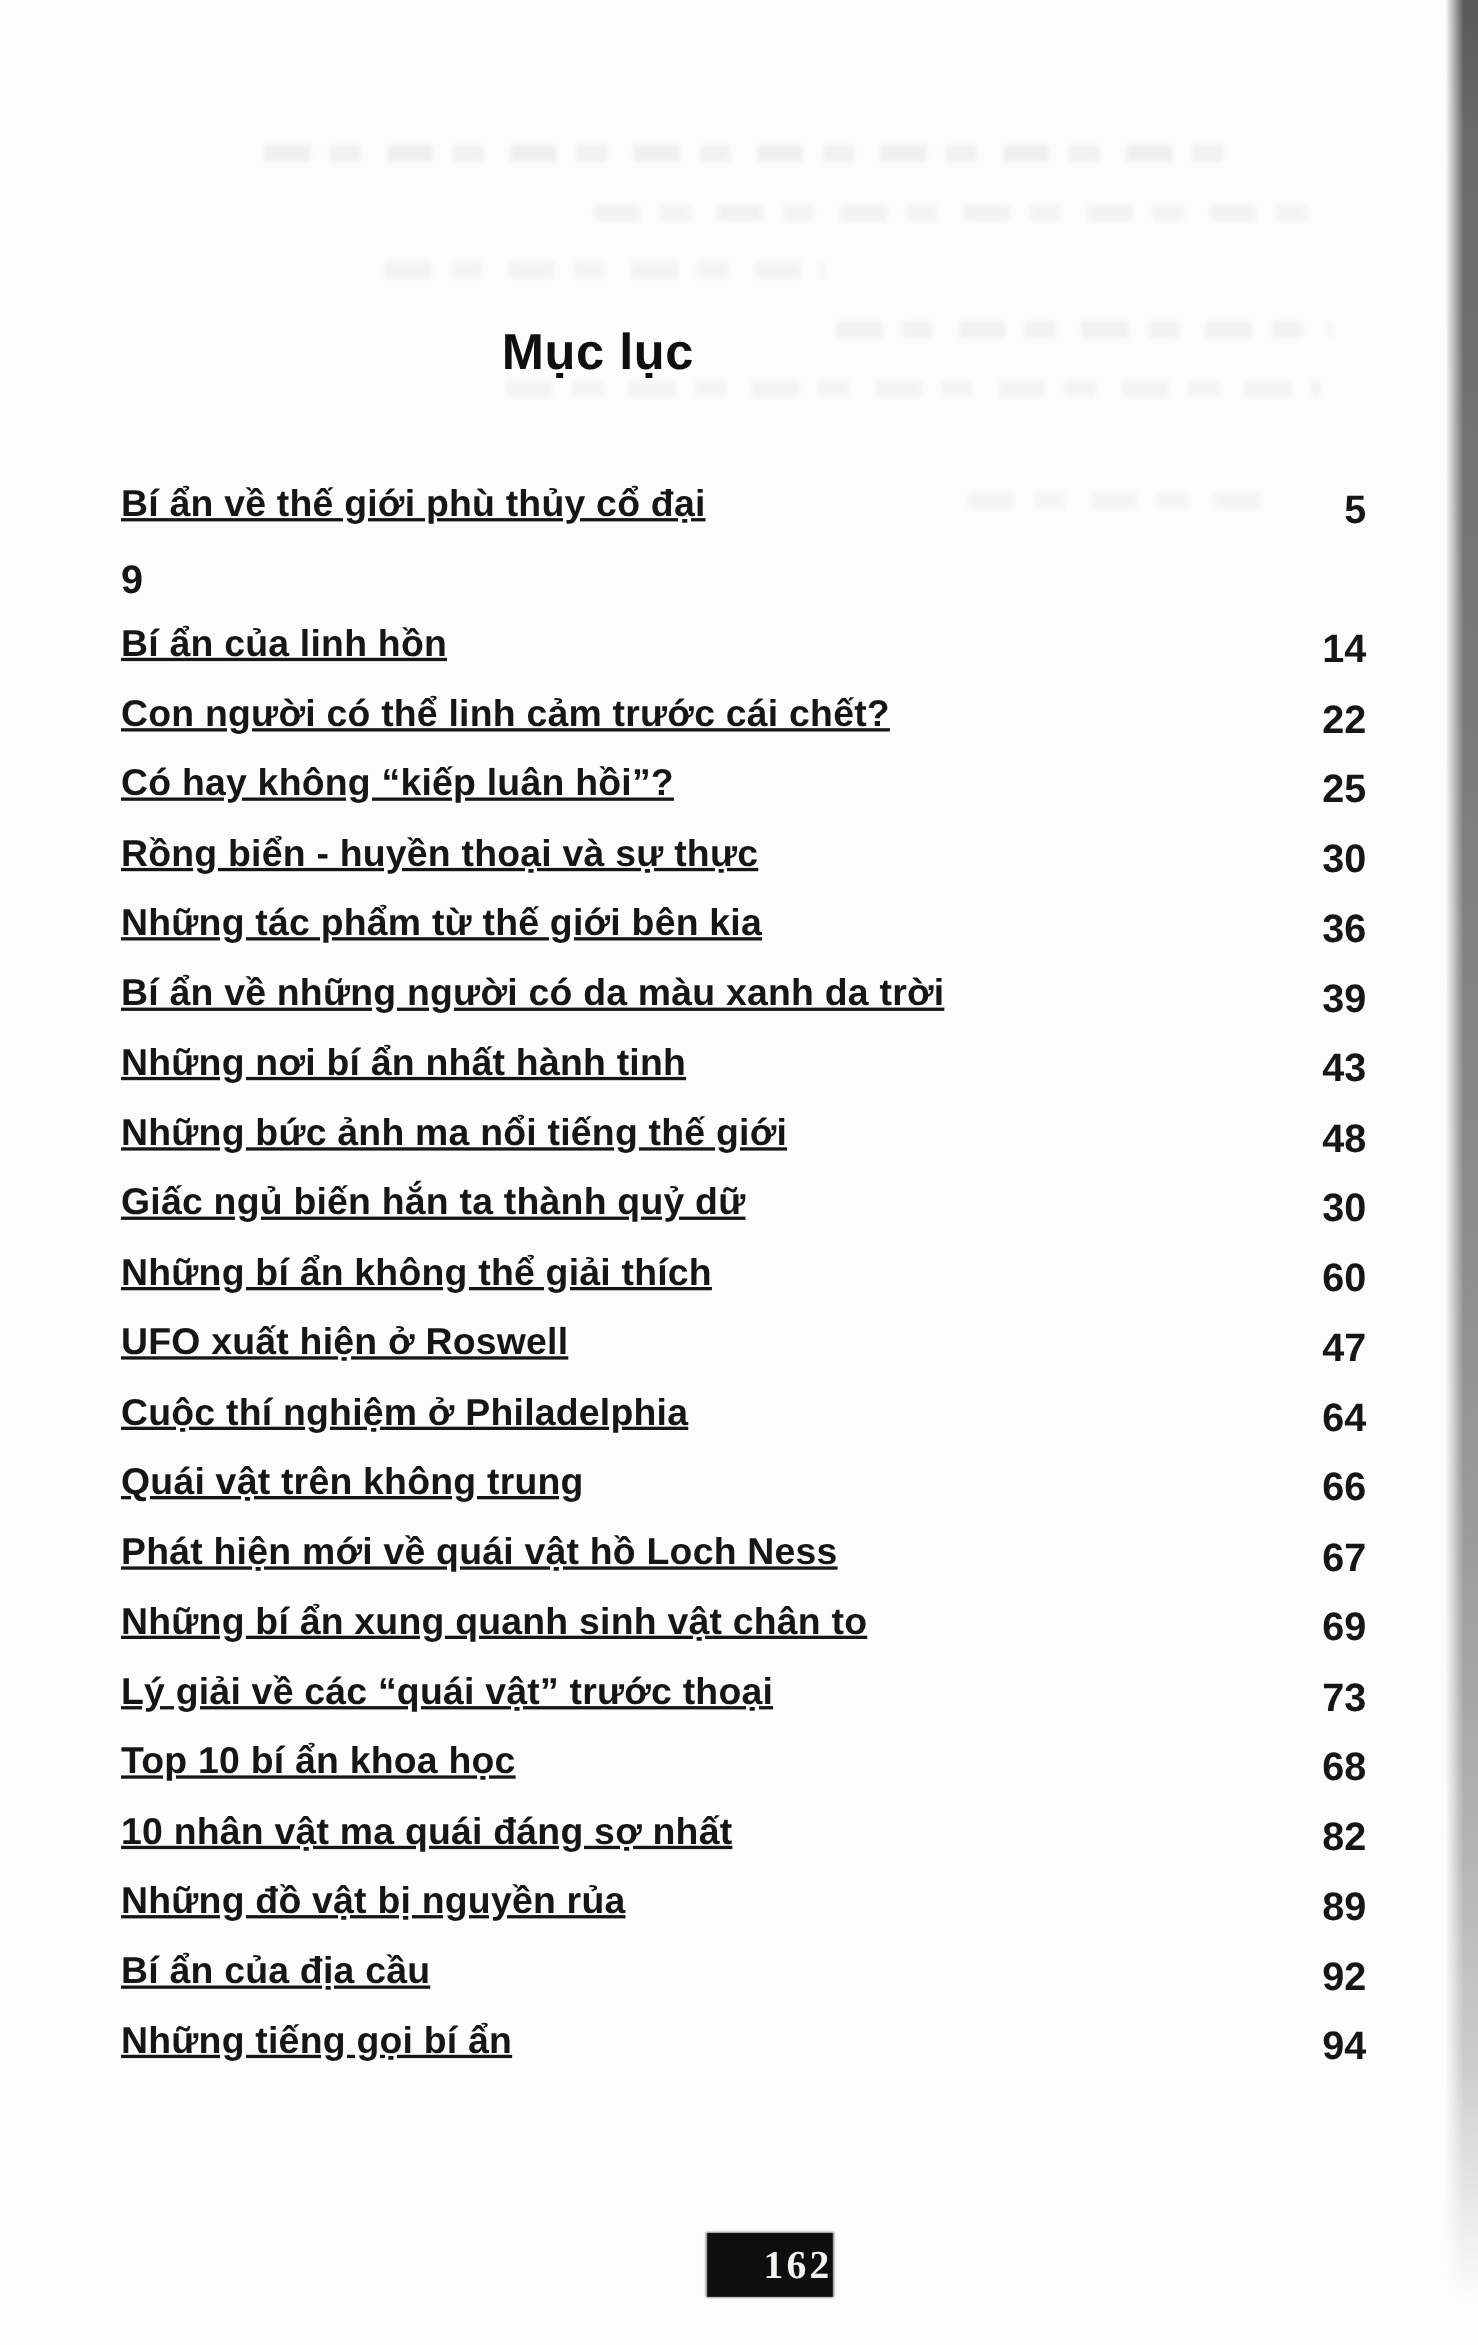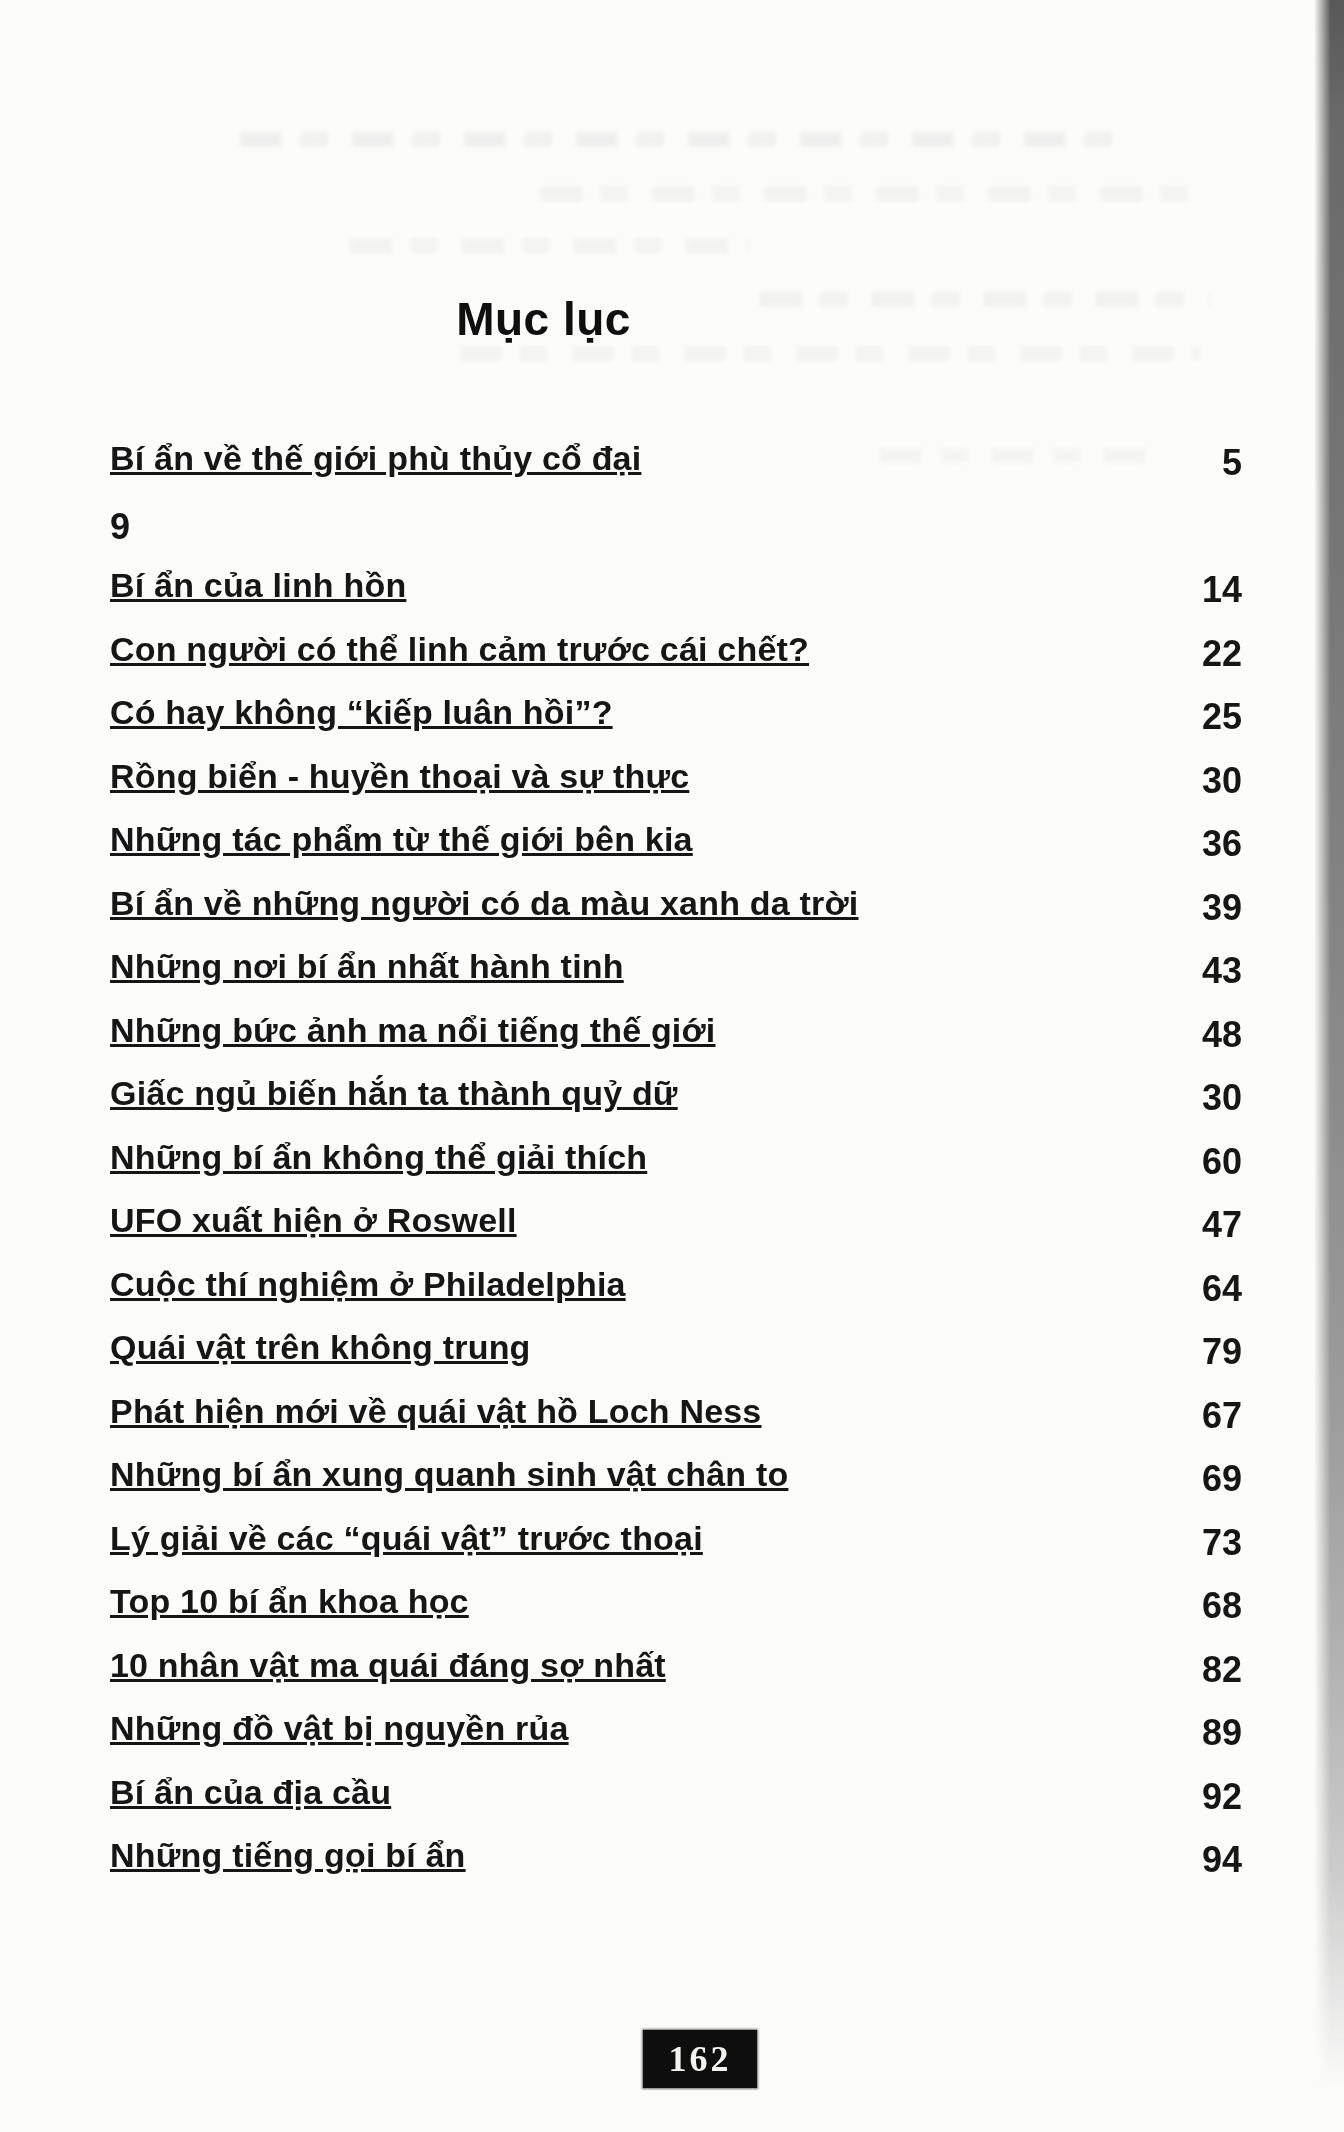--- a/index.html
+++ b/index.html
@@ -64,21 +64,21 @@
   
   .page-number-box {
     position: absolute;
     left: 643px;
     top: 2030px;
     width: 114px;
     height: 58px;
     background: #0e0e0e;
     display: flex;
     align-items: center;
-    justify-content: center;
+    justify-content: flex-end;
     box-shadow: 0 0 2px 1px rgba(10,10,10,0.6);
   }
   .page-number-box span {
     font-family: "Liberation Serif", serif;
     font-weight: bold;
     font-size: 36px;
     letter-spacing: 3px;
     color: #f2f2ef;
   }
 
@@ -205,21 +205,21 @@
     <span class="toc-entry-page">47</span>
   </div>
 
   <div class="toc-row">
     <span class="toc-entry-title">Cuộc thí nghiệm ở Philadelphia</span>
     <span class="toc-entry-page">64</span>
   </div>
 
   <div class="toc-row">
     <span class="toc-entry-title">Quái vật trên không trung</span>
-    <span class="toc-entry-page">79</span>
+    <span class="toc-entry-page">66</span>
   </div>
 
   <div class="toc-row">
     <span class="toc-entry-title">Phát hiện mới về quái vật hồ Loch Ness</span>
     <span class="toc-entry-page">67</span>
   </div>
 
   <div class="toc-row">
     <span class="toc-entry-title">Những bí ẩn xung quanh sinh vật chân to</span>
     <span class="toc-entry-page">69</span>

